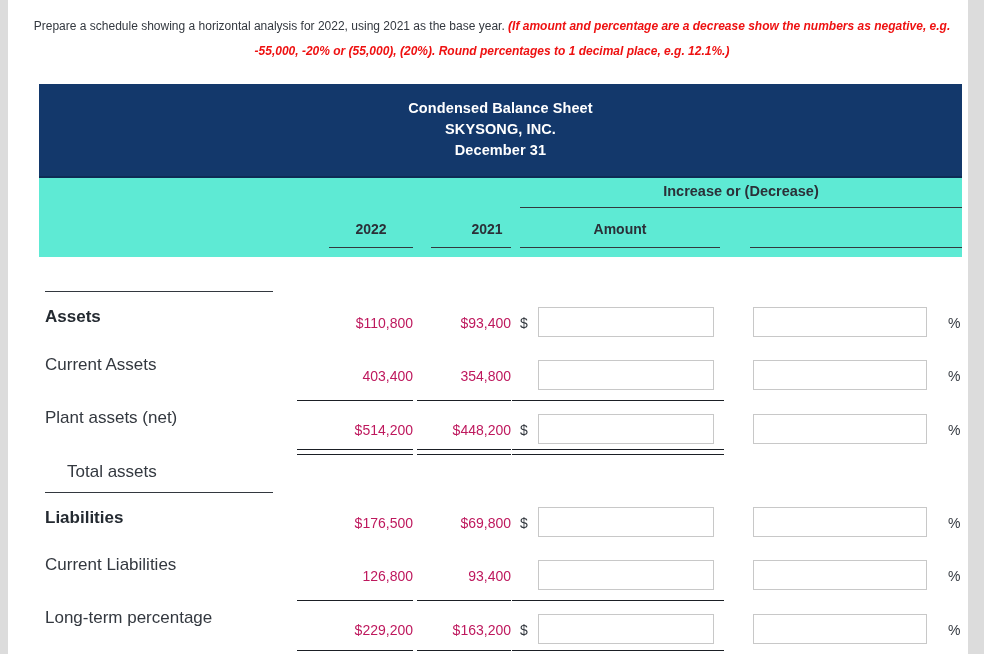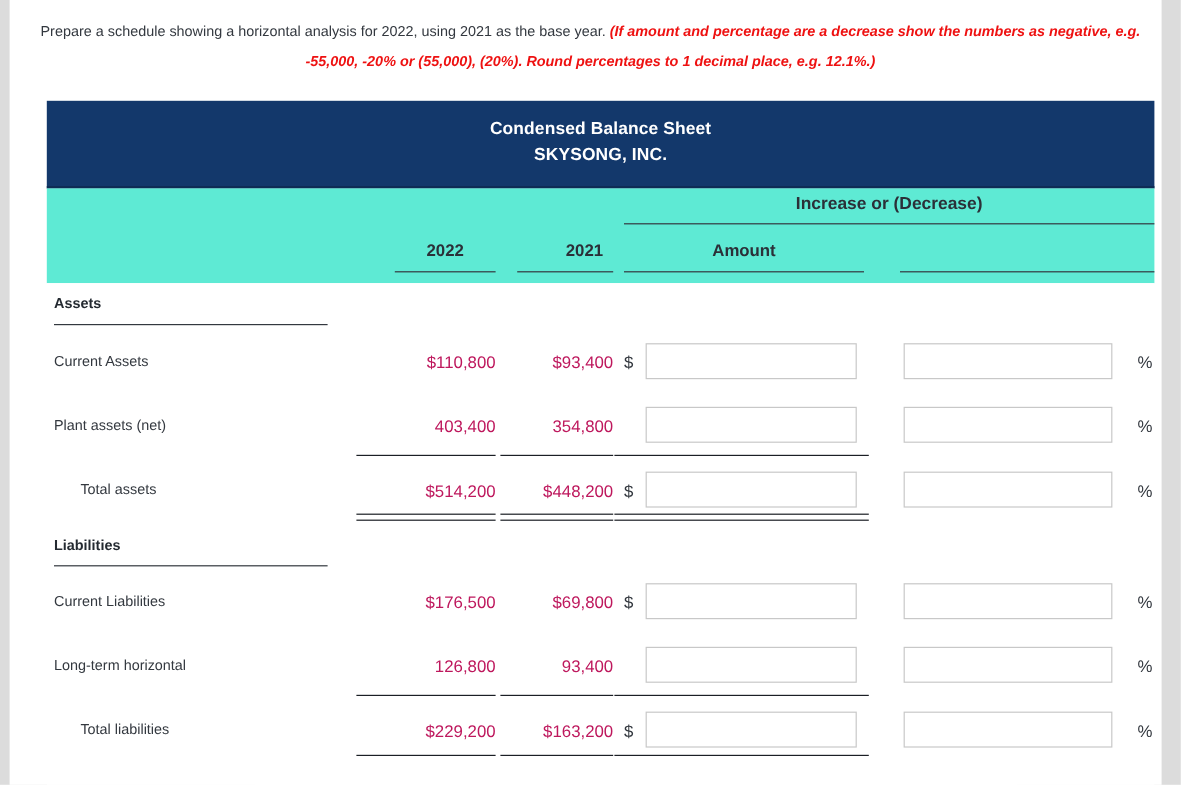--- a/index.html
+++ b/index.html
@@ -54,21 +54,21 @@
   .h-2021{left:402px;width:92px;}
   .r-2021{left:392px;width:80px;}
   .h-amt {left:481px;width:200px;}
   .r-amt {left:481px;width:200px;}
   .h-pct {left:711px;width:212px;}
   .r-pct {left:711px;width:212px;}
 
   
   .body{position:relative;background:#ffffff;height:420px;}
 
-  .rowlabel{position:absolute;font-size:12px;color:#33383f;white-space:nowrap;}
+  .rowlabel{position:absolute;font-size:17px;color:#33383f;white-space:nowrap;margin-top:40px;}
   .rowlabel.section{font-weight:bold;color:#242a31;}
   .rowlabel.indent{padding-left:22px;}
 
   .sec-rule{position:absolute;left:6px;width:228px;height:0;border-bottom:1px solid #33383f;}
 
   .num{position:absolute;font-size:14px;color:#be185d;text-align:right;white-space:nowrap;}
   .c2022{left:258px;width:116px;}
   .c2021{left:378px;width:94px;}
 
   .sym{position:absolute;font-size:14px;color:#33383f;}
@@ -98,20 +98,21 @@
 
   <div class="instructions">
     <span>Prepare a schedule showing a horizontal analysis for 2022, using 2021 as the base year. </span><span class="warn">(If amount and percentage are a decrease show the numbers as negative, e.g. -55,000, -20% or (55,000), (20%). Round percentages to 1 decimal place, e.g. 12.1%.)</span>
   </div>
 
   <div class="sheet">
 
     <div class="title-band">
       <div>Condensed Balance Sheet</div>
       <div>SKYSONG, INC.</div>
+      <div>December 31</div>
     </div>
 
     <div class="head-band">
       <div class="grp-label">Increase or (Decrease)</div>
       <div class="grp-rule"></div>
 
       <div class="h-col h-2022">2022</div>
       <div class="h-rule r-2022"></div>
 
       <div class="h-col h-2021">2021</div>
@@ -163,21 +164,21 @@
       <div class="sec-rule" style="top:235px;"></div>
 
       <div class="rowlabel" style="left:6px;top:258px;">Current Liabilities</div>
       <div class="num c2022" style="top:258px;">$176,500</div>
       <div class="num c2021" style="top:258px;">$69,800</div>
       <div class="sym sym-d" style="top:258px;">$</div>
       <input class="fld fld-amt" style="top: 250px;" type="text" value="">
       <input class="fld fld-pct" style="top: 250px;" type="text" value="">
       <div class="sym sym-p" style="top:258px;">%</div>
 
-      <div class="rowlabel" style="left:6px;top:311px;">Long-term horizontal</div>
+      <div class="rowlabel" style="left:6px;top:311px;">Long-term percentage</div>
       <div class="num c2022" style="top:311px;">126,800</div>
       <div class="num c2021" style="top:311px;">93,400</div>
       <input class="fld fld-amt" style="top: 303px;" type="text" value="">
       <input class="fld fld-pct" style="top: 303px;" type="text" value="">
       <div class="sym sym-p" style="top:311px;">%</div>
 
       <div class="rule u2022" style="top:343px;"></div>
       <div class="rule u2021" style="top:343px;"></div>
       <div class="rule uamt" style="top:343px;"></div>
 

